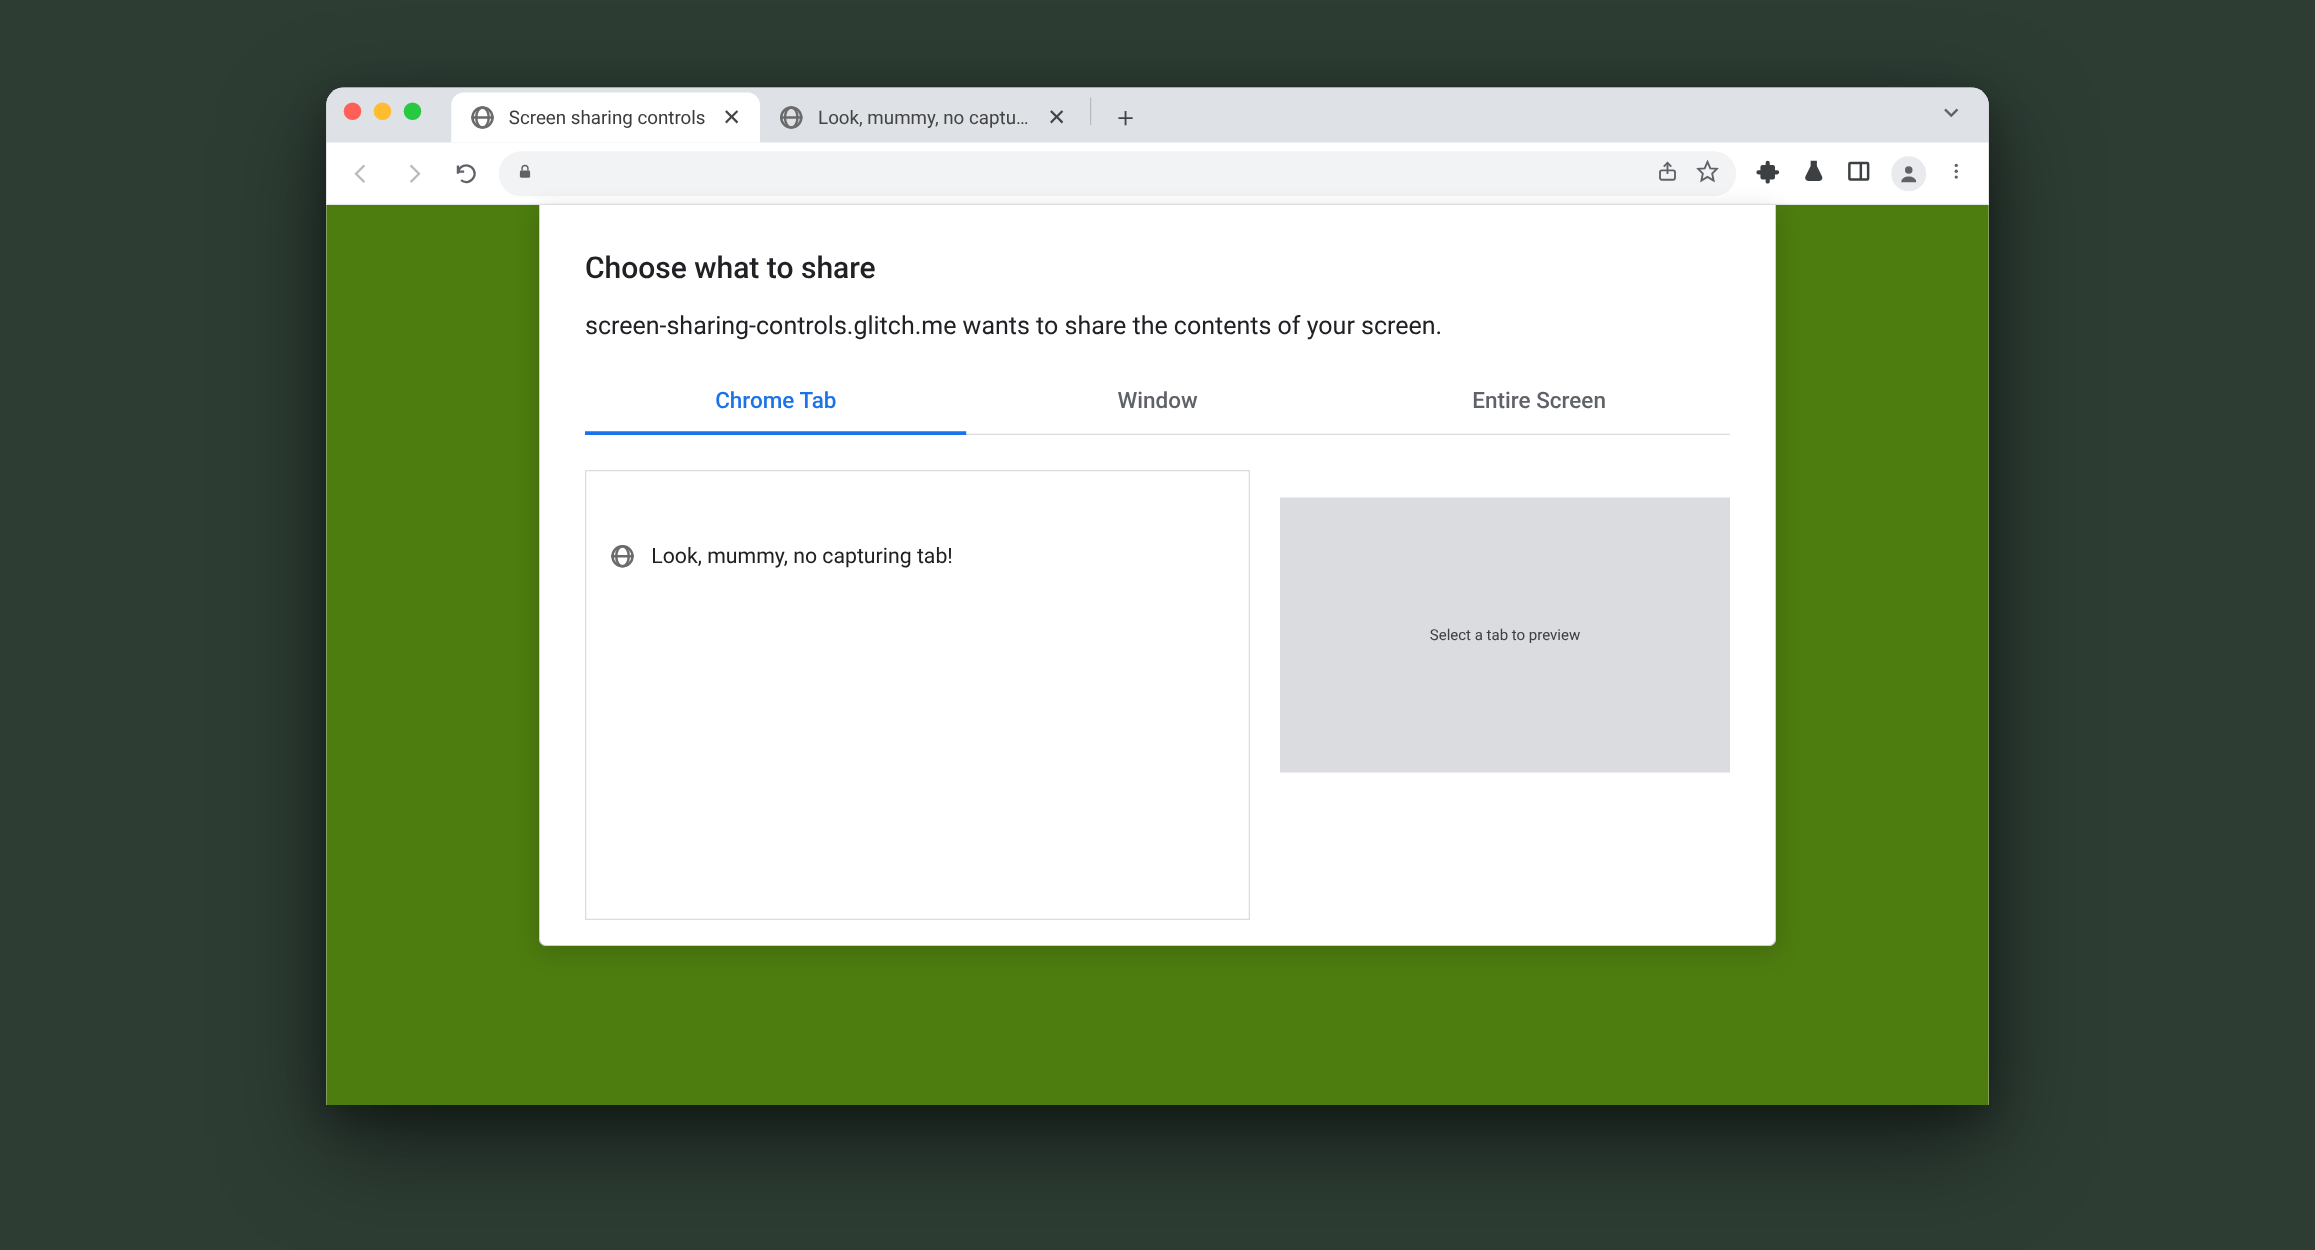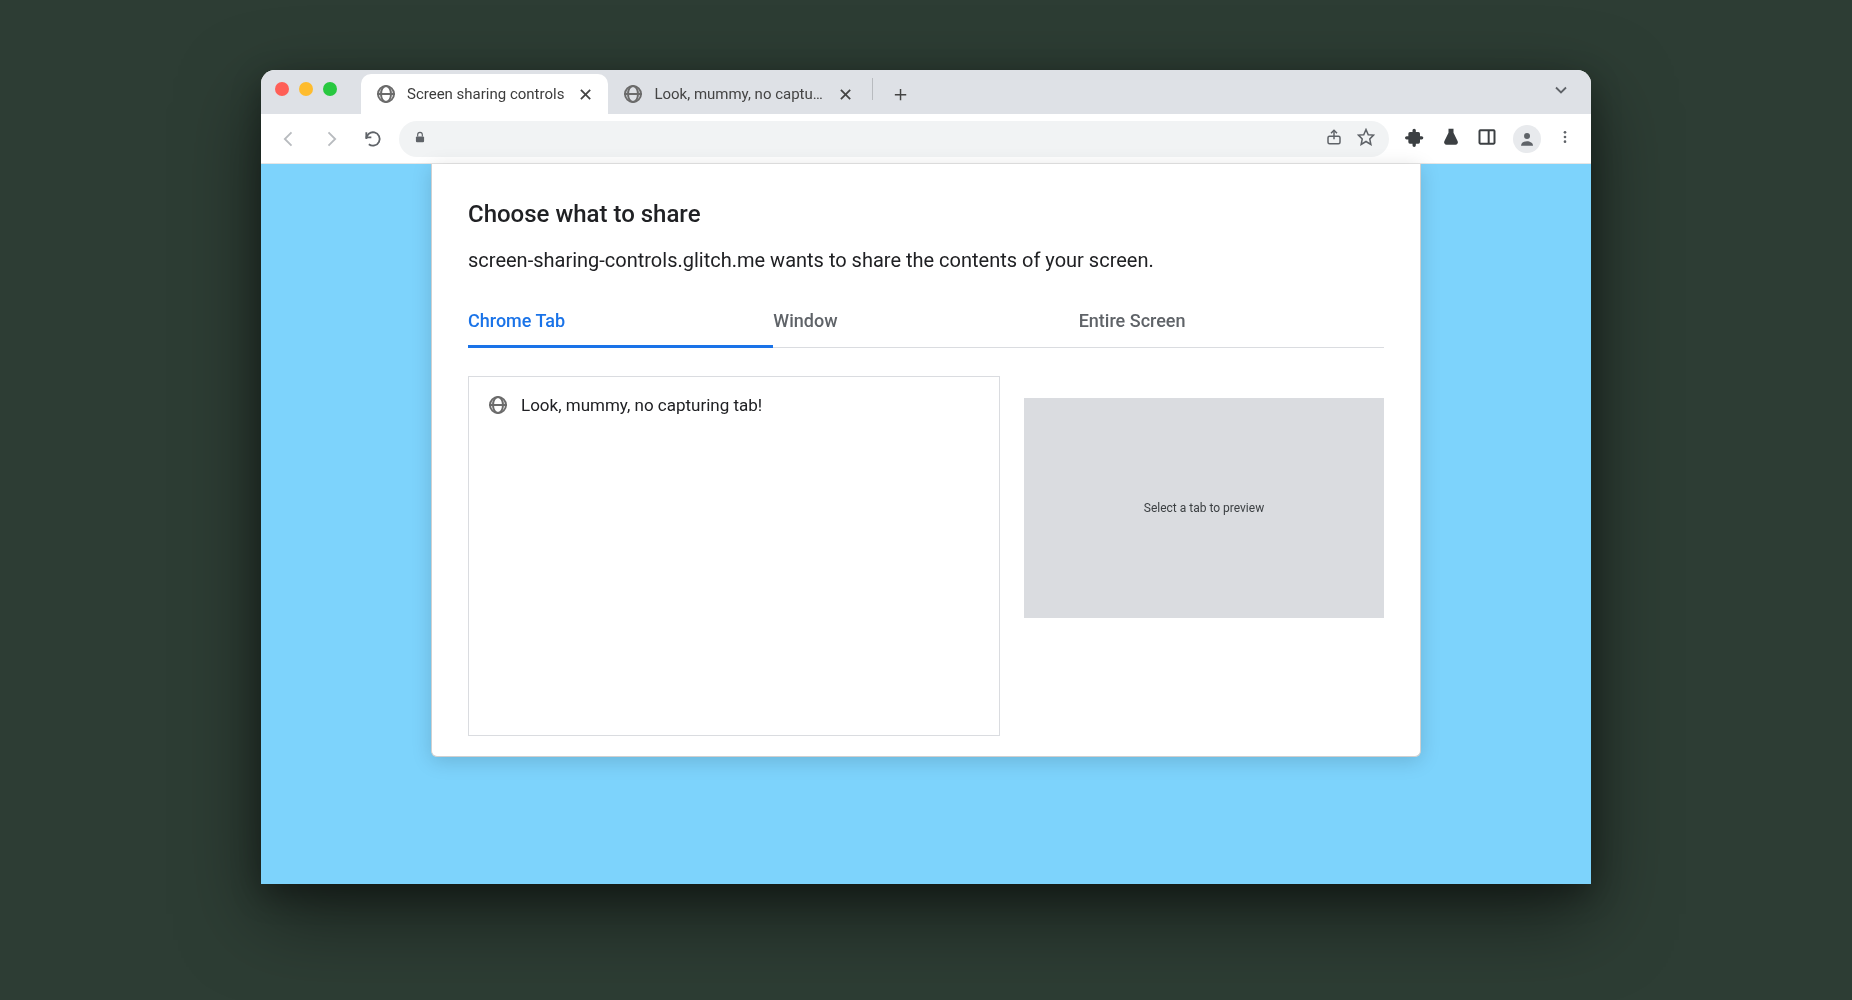--- a/index.html
+++ b/index.html
@@ -203,21 +203,21 @@
       width: 28px;
       height: 28px;
       border-radius: 50%;
       background: #e8eaed;
       display: flex;
       align-items: center;
       justify-content: center;
     }
     .content {
       position: relative;
-      background: #7dd3fc;
+      background: #4d7c0f;
       height: 720px;
     }
     .share-dialog {
       position: absolute;
       top: 0;
       left: 170px;
       width: 990px;
       background: #fff;
       border: 1px solid #d0d0d0;
       border-top: none;
@@ -236,21 +236,21 @@
       color: #202124;
       margin-bottom: 24px;
     }
     .dialog-tabs {
       display: flex;
       border-bottom: 1px solid #dadce0;
       margin-bottom: 28px;
     }
     .dialog-tab {
       flex: 1;
-      text-align: left;
+      text-align: center;
       padding: 14px 0;
       font-size: 18px;
       font-weight: 500;
       color: #5f6368;
       cursor: pointer;
       border-bottom: 3px solid transparent;
       margin-bottom: -1px;
     }
     .dialog-tab.active {
       color: #1a73e8;
@@ -267,20 +267,21 @@
       padding: 14px;
     }
     .tab-list-item {
       display: flex;
       align-items: center;
       gap: 14px;
       font-size: 17px;
       color: #202124;
       padding: 4px 6px;
       cursor: pointer;
+      margin-top: 40px;
     }
     .preview-panel {
       width: 360px;
     }
     .preview-box {
       background: #dadce0;
       height: 220px;
       display: flex;
       align-items: center;
       justify-content: center;

